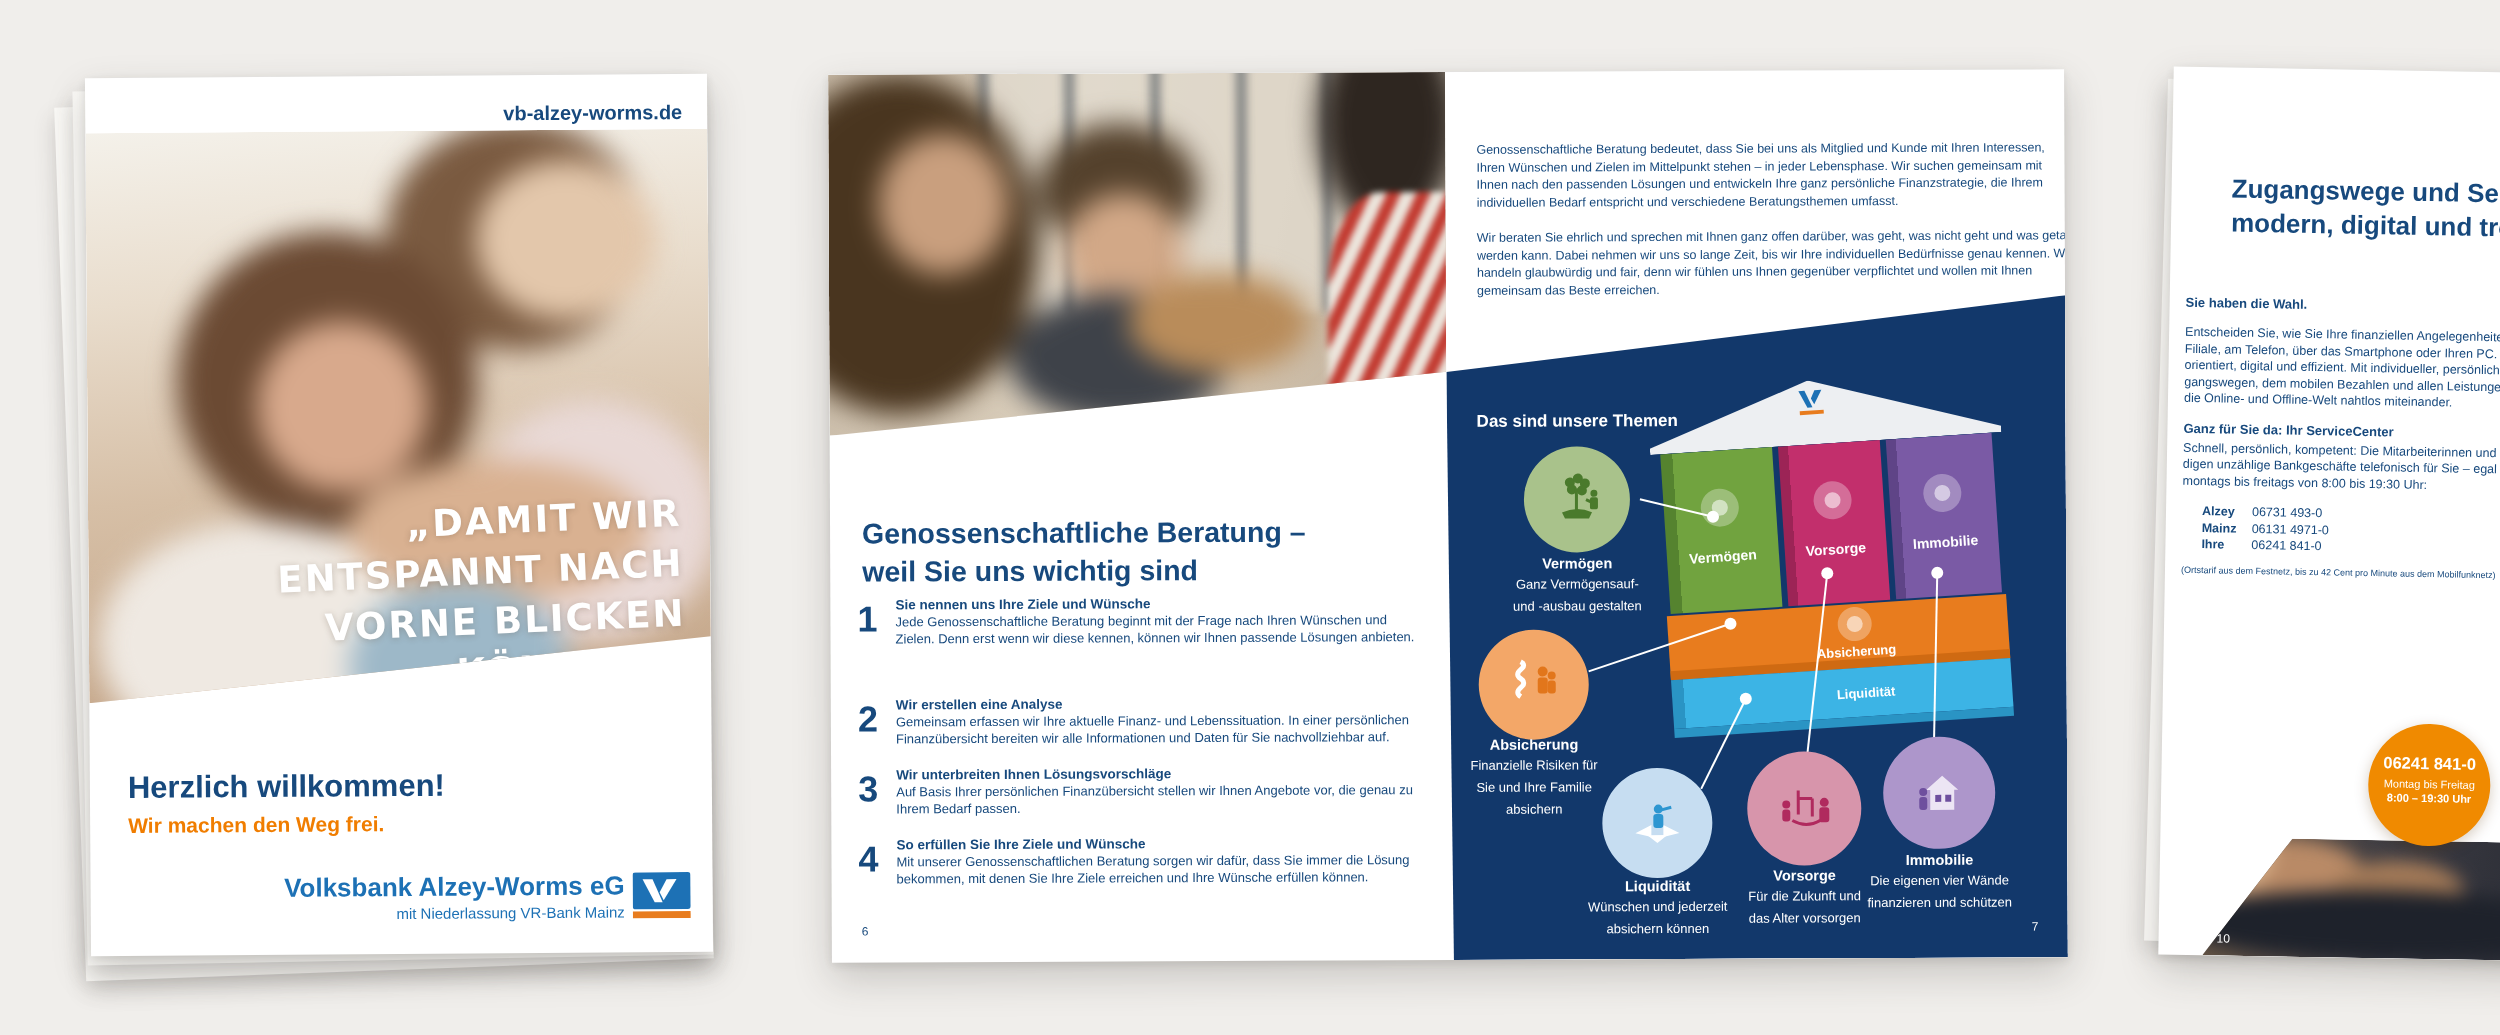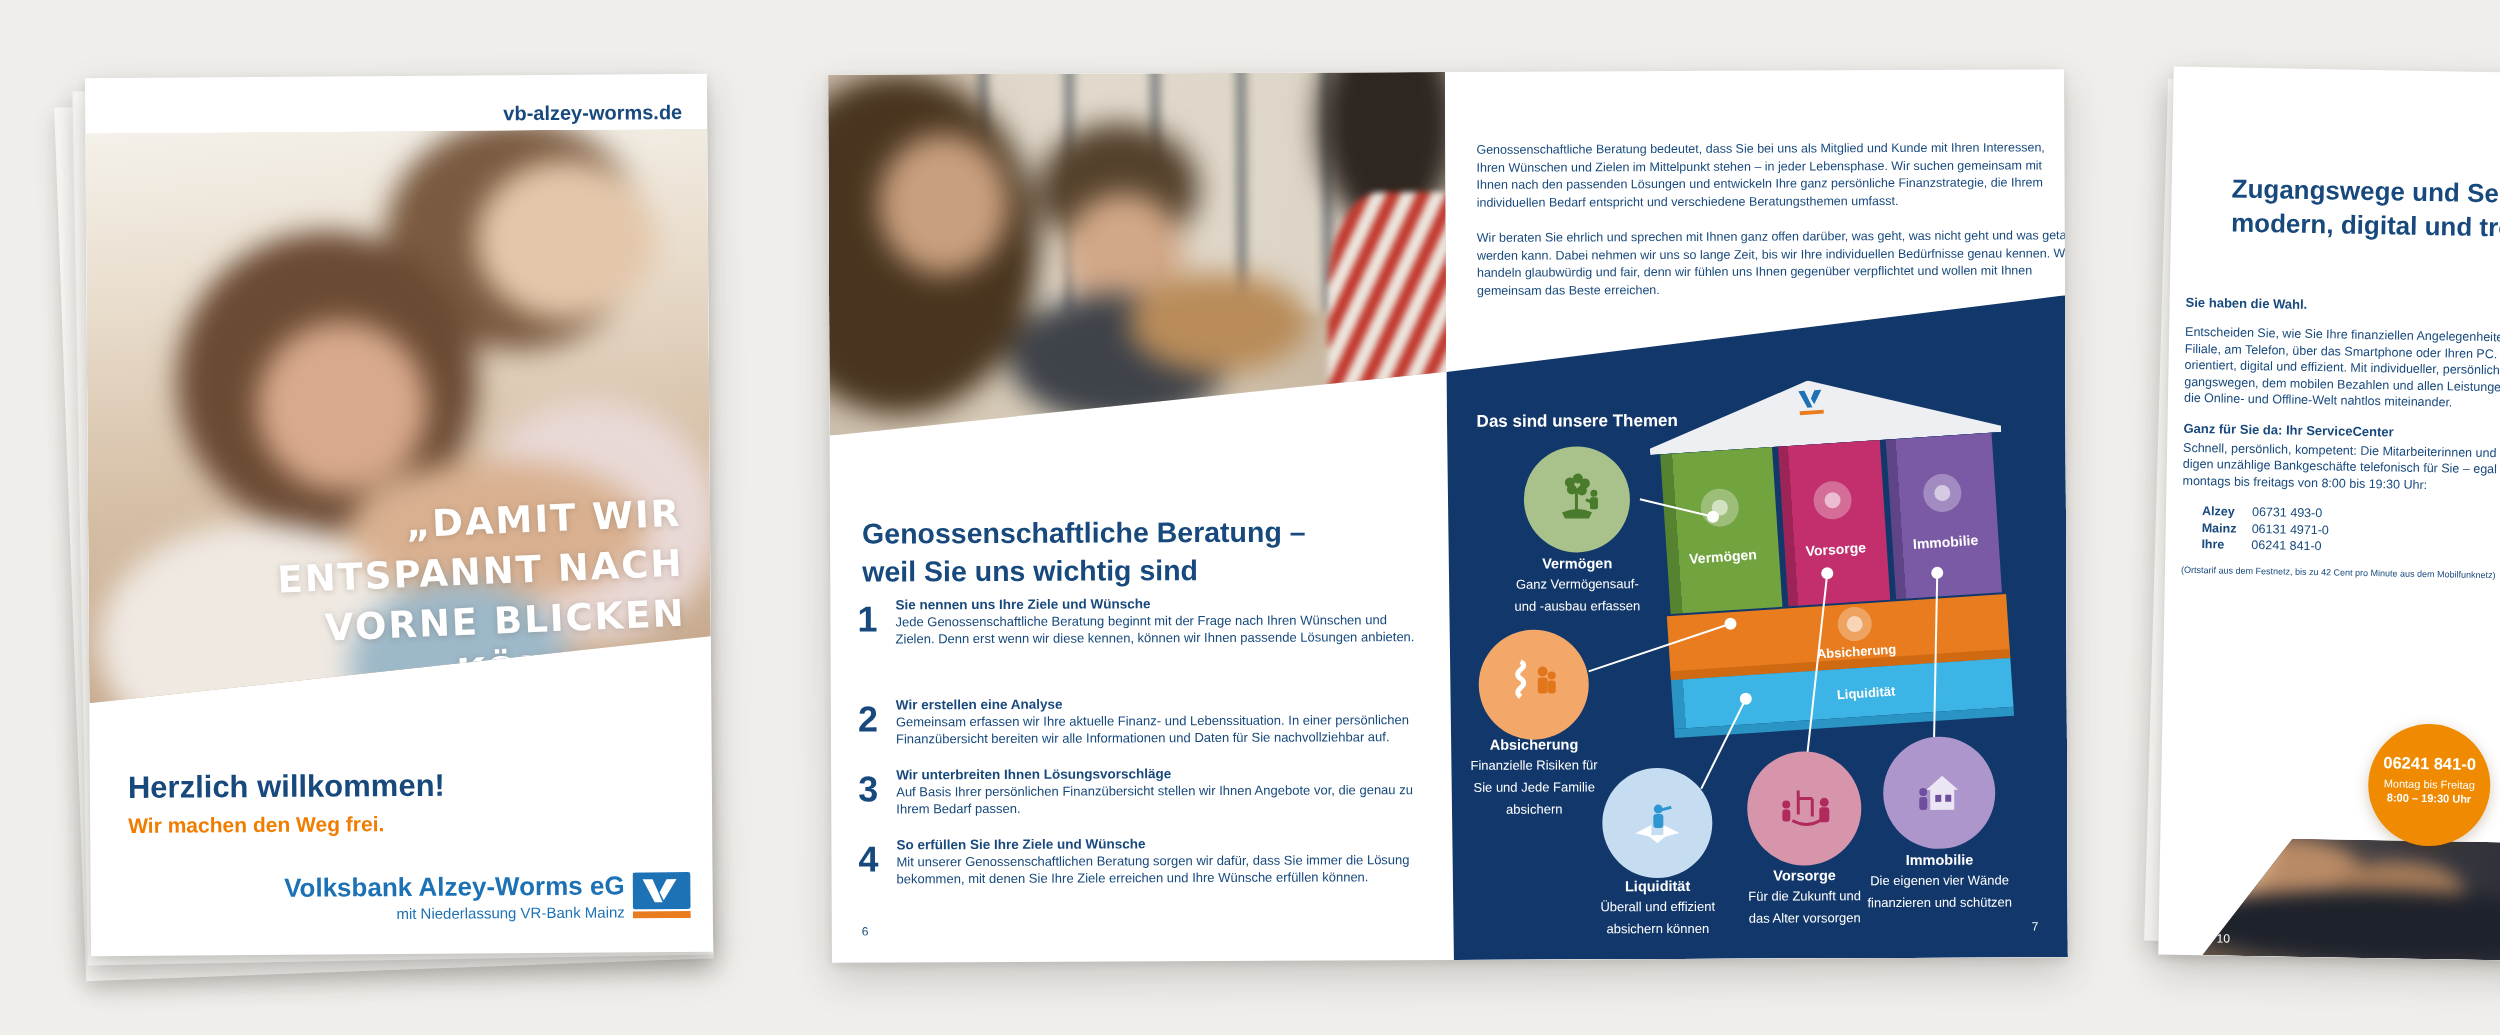--- a/index.html
+++ b/index.html
@@ -254,60 +254,60 @@
             <path d="M16 44 q15 -7 30 0 l-3 6 H19 Z"></path>
             <circle cx="48" cy="25" r="3.5"></circle>
               <rect x="44" y="29" width="8" height="12" rx="2"></rect>
             <rect x="40" y="31" width="6" height="3" transform="rotate(25 43 32)"></rect>
           </g>
         </svg>
       </div>
       <div class="tlabel" style="left:747px;top:482px;">
         <div class="tname">Vermögen</div>
         <div class="tdesc">Ganz Vermögensauf-</div>
-        <div class="tdesc">und -ausbau erfassen</div>
+        <div class="tdesc">und -ausbau gestalten</div>
       </div>
 
       <div class="tcircle" style="left:648px;top:558px;width:110px;height:110px;background:#f3a768;">
         <svg width="62" height="62" viewBox="0 0 62 62">
           <g fill="#e2761b">
             <circle cx="40" cy="18" r="5"></circle>
               <rect x="35" y="24" width="10" height="16" rx="3"></rect>
             <circle cx="49" cy="22" r="4"></circle>
               <rect x="45" y="27" width="8" height="13" rx="3"></rect>
           </g>
           <g fill="#fff">
             <path d="M18 8 q6 3 0 8 q-6 5 0 9 q6 4 0 9 q-6 5 0 9" stroke="#fff" stroke-width="5" fill="none"></path>
           </g>
         </svg>
       </div>
       <div class="tlabel" style="left:703px;top:663px;">
         <div class="tname">Absicherung</div>
         <div class="tdesc">Finanzielle Risiken für</div>
-        <div class="tdesc">Sie und Jede Familie</div>
+        <div class="tdesc">Sie und Ihre Familie</div>
         <div class="tdesc">absichern</div>
       </div>
 
       <div class="tcircle" style="left:771px;top:697px;width:110px;height:110px;background:#c6ddf1;">
         <svg width="64" height="64" viewBox="0 0 64 64">
           <g fill="#fff">
             <path d="M10 42 L26 34 L26 46 Z"></path>
               <path d="M38 34 L54 42 L38 46 Z"></path>
             <path d="M22 44 L42 44 L32 52 Z"></path>
           </g>
           <g fill="#2e96d1">
             <circle cx="33" cy="18" r="4.5"></circle>
               <rect x="28" y="23" width="10" height="14" rx="3"></rect>
             <rect x="36" y="16" width="10" height="3" transform="rotate(-15 41 17)"></rect>
           </g>
         </svg>
       </div>
       <div class="tlabel" style="left:826px;top:805px;">
         <div class="tname">Liquidität</div>
-        <div class="tdesc">Überall und effizient</div>
+        <div class="tdesc">Wünschen und jederzeit</div>
         <div class="tdesc">absichern können</div>
       </div>
 
       <div class="tcircle" style="left:916px;top:681px;width:114px;height:114px;background:#d795ab;">
         <svg width="64" height="64" viewBox="0 0 64 64">
           <g stroke="#b02a5e" stroke-width="3" fill="none">
             <path d="M26 14 V38 M26 22 H40 M40 22 V40 M20 44 q14 8 28 0"></path>
           </g>
           <g fill="#b02a5e">
             <circle cx="14" cy="28" r="4"></circle>

